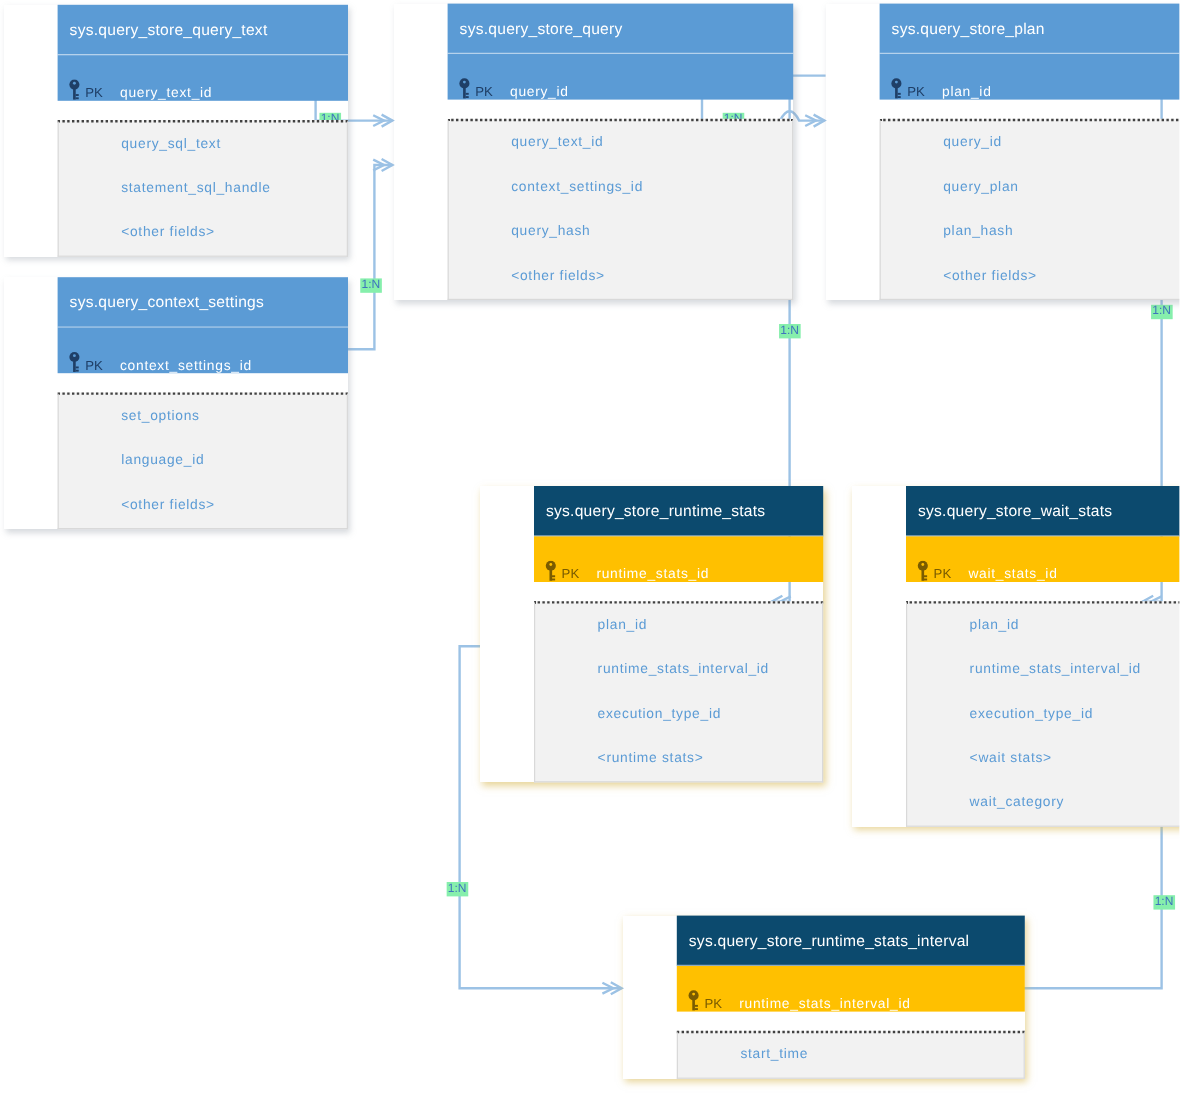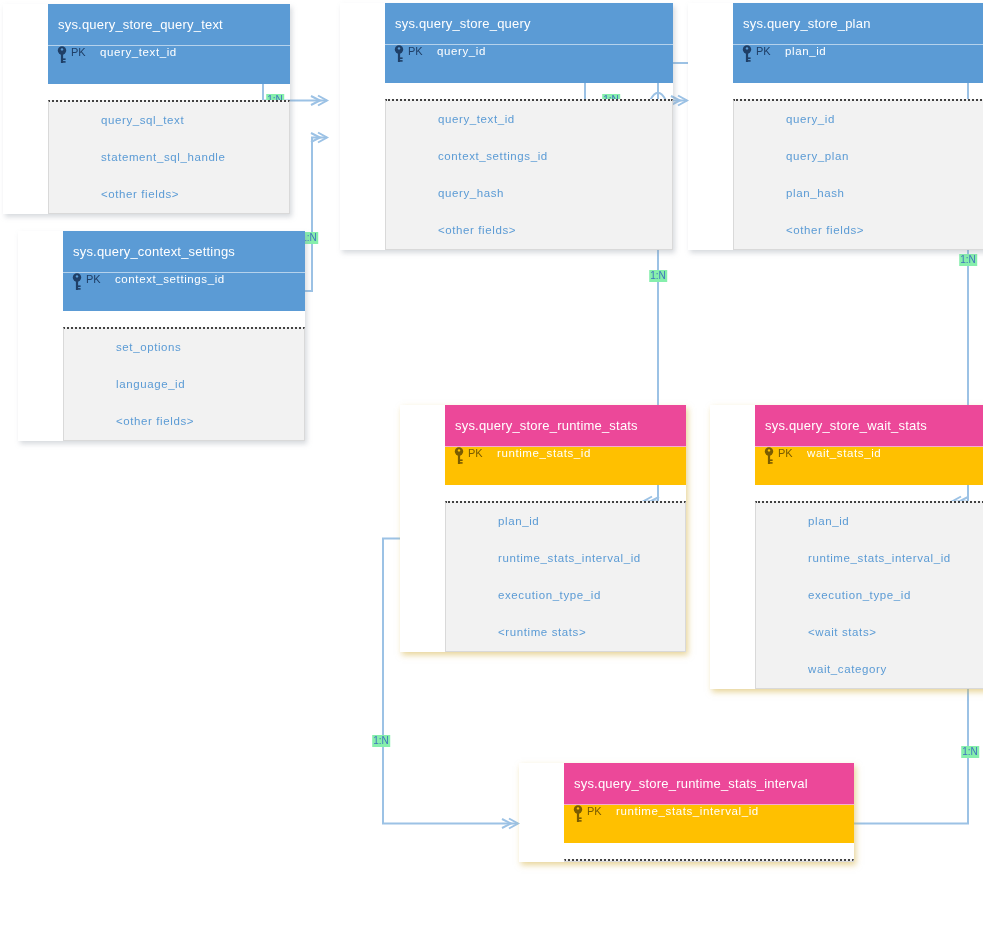--- a/index.html
+++ b/index.html
@@ -10,23 +10,23 @@
   .tbl { position:absolute;padding-left:45px; }
   .tbl.blue   { box-shadow:2px 3px 5px rgba(140,150,160,.35); }
   .tbl.orange { box-shadow:2px 3px 6px rgba(214,178,70,.55); }
 
   .tbl-title {
     height:41px; line-height:41px; color:#ffffff; font-size:13px;
     padding-left:10px; letter-spacing:.2px; white-space:nowrap;
     border-bottom:1px solid rgba(255,255,255,.55);
   }
   .blue  .tbl-title { background:#5B9BD5; }
-  .orange .tbl-title { background:#ec4899; }
-
-  .pk-row { height:38px; display:flex; align-items:flex-start; color:#ffffff; font-size:11.5px; }
+  .orange .tbl-title { background:#0c4a6e; }
+
+  .pk-row { height:38px; display:flex; align-items:flex-end; color:#ffffff; font-size:11.5px; }
   .blue  .pk-row { background:#5B9BD5; }
   .orange .pk-row { background:#FFC000; }
   .key { margin-left:8px; flex:0 0 auto; }
   .blue  .key .k { fill:#1F3F67; }
   .orange .key .k { fill:#7A5C00; }
   .blue  .key .hole { fill:#5B9BD5; }
   .orange .key .hole { fill:#FFC000; }
   .pk-tag { margin-left:3px; width:18px; font-size:11px; }
   .blue  .pk-tag { color:#1F3F67; }
   .orange .pk-tag { color:#7A5C00; }
@@ -99,21 +99,21 @@
       <span class="pk-tag">PK</span>
       <span class="pk-field">query_text_id</span>
     </div>
     <div class="tbl-body">
       <div class="f-row"><span>query_sql_text</span></div>
       <div class="f-row"><span>statement_sql_handle</span></div>
       <div class="f-row"><span>&lt;other fields&gt;</span></div>
     </div>
   </div>
 
-  <div class="tbl blue" style="left:340px;top:3px;width:288px">
+  <div class="tbl blue" style="left:328px;top:3px;width:288px">
     <div class="tbl-title">sys.query_store_query</div>
     <div class="pk-row">
       <svg class="key" width="12" height="18" viewBox="0 0 12 18">
         <circle class="k" cx="6" cy="4.5" r="4.2"></circle>
           <circle class="hole" cx="6" cy="3.4" r="1.2"></circle>
         <rect class="k" x="4.9" y="8" width="2.2" height="9"></rect>
         <rect class="k" x="7" y="12.4" width="2.6" height="1.6"></rect>
           <rect class="k" x="7" y="15.1" width="2.6" height="1.6"></rect>
       </svg>
       <span class="pk-tag">PK</span>
@@ -141,21 +141,21 @@
       <span class="pk-field">plan_id</span>
     </div>
     <div class="tbl-body">
       <div class="f-row"><span>query_id</span></div>
       <div class="f-row"><span>query_plan</span></div>
       <div class="f-row"><span>plan_hash</span></div>
       <div class="f-row"><span>&lt;other fields&gt;</span></div>
     </div>
   </div>
 
-  <div class="tbl blue" style="left:18px;top:231px;width:242px">
+  <div class="tbl blue" style="left:3px;top:231px;width:242px">
     <div class="tbl-title">sys.query_context_settings</div>
     <div class="pk-row">
       <svg class="key" width="12" height="18" viewBox="0 0 12 18">
         <circle class="k" cx="6" cy="4.5" r="4.2"></circle>
           <circle class="hole" cx="6" cy="3.4" r="1.2"></circle>
         <rect class="k" x="4.9" y="8" width="2.2" height="9"></rect>
         <rect class="k" x="7" y="12.4" width="2.6" height="1.6"></rect>
           <rect class="k" x="7" y="15.1" width="2.6" height="1.6"></rect>
       </svg>
       <span class="pk-tag">PK</span>
@@ -218,16 +218,17 @@
         <circle class="k" cx="6" cy="4.5" r="4.2"></circle>
           <circle class="hole" cx="6" cy="3.4" r="1.2"></circle>
         <rect class="k" x="4.9" y="8" width="2.2" height="9"></rect>
         <rect class="k" x="7" y="12.4" width="2.6" height="1.6"></rect>
           <rect class="k" x="7" y="15.1" width="2.6" height="1.6"></rect>
       </svg>
       <span class="pk-tag">PK</span>
       <span class="pk-field">runtime_stats_interval_id</span>
     </div>
     <div class="tbl-body">
+      <div class="f-row"><span>start_time</span></div>
     </div>
   </div>
 
 </div>
 
 </body></html>

